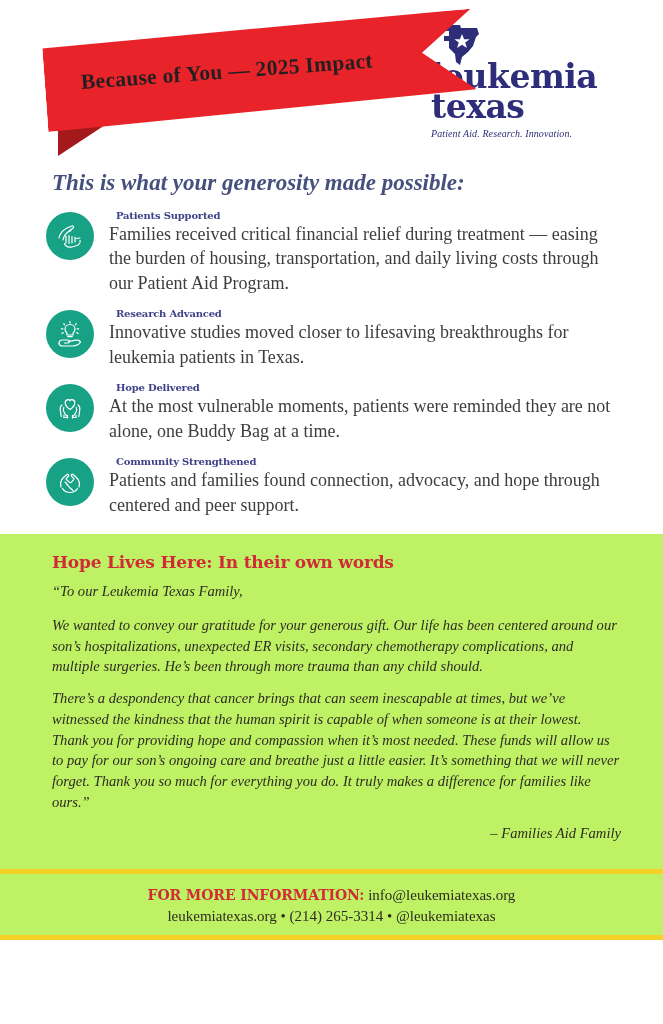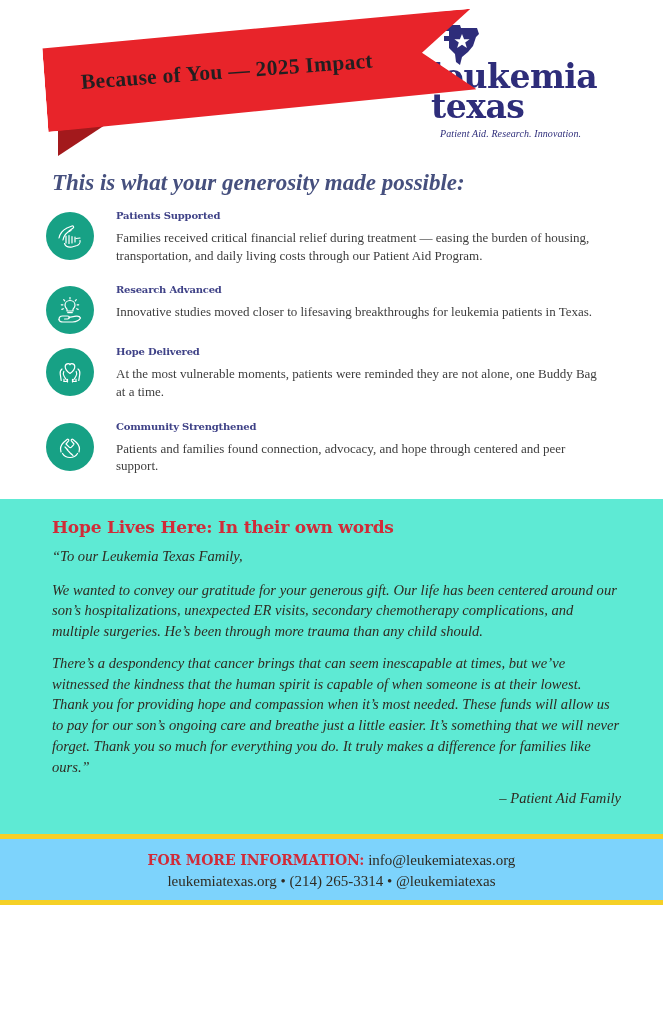--- a/index.html
+++ b/index.html
@@ -87,21 +87,21 @@
     font-family: "DejaVu Serif", serif;
     font-weight: bold;
     font-size: 33px;
     line-height: 0.92;
     color: #2e2d7a;
     letter-spacing: -0.5px;
   }
   .logo-word .line2 { display: block; }
   .logo-tag {
     margin-top: 5px;
-    margin-left: 9px;
+    margin-left: 0;
     font-family: "Liberation Serif", serif;
     font-style: italic;
     font-size: 10px;
     color: #2e2d7a;
     letter-spacing: 0.1px;
   }
 
   
   .impact {
     padding: 0 48px 0 46px;
@@ -135,29 +135,29 @@
   .impact-head {
     font-family: "DejaVu Serif", serif;
     font-weight: bold;
     font-size: 10px;
     color: #3f4287;
     margin: 0 0 1px 8px;
     letter-spacing: -0.2px;
   }
   .impact-desc {
     font-family: "Liberation Serif", serif;
-    font-size: 13px;
+    font-size: 18px;
     line-height: 1.36;
     color: #3d3d3d;
-    margin: 8px;
+    margin: 1px;
   }
 
   
   .testimonial {
-    background: #5eead4;
+    background: #bef264;
     margin-top: 16px;
     padding: 18px 42px 14px 52px;
   }
   .testimonial-title {
     font-family: "DejaVu Serif", serif;
     font-weight: bold;
     font-size: 17px;
     color: #d12b38;
     margin: 0 0 9px 0;
     letter-spacing: -0.2px;
@@ -182,21 +182,21 @@
 
   
   .rule-gold {
     height: 5px;
     background: #f5d026;
     width: 100%;
   }
   .footer {
     text-align: center;
     padding: 13px 0 10px 0;
-    background: #7dd3fc;
+    background: #bef264;
   }
   .footer-line1 {
     font-family: "Liberation Serif", serif;
     font-size: 15px;
     color: #2f2b22;
     margin-bottom: 4px;
   }
   .footer-label {
     font-family: "DejaVu Serif", serif;
     font-weight: bold;
@@ -306,21 +306,21 @@
     </div>
   </div>
 
 </div>
 
 <div class="testimonial">
   <h3 class="testimonial-title">Hope Lives Here: In their own words</h3>
   <p class="salutation">“To our Leukemia Texas Family,</p>
   <p>We wanted to convey our gratitude for your generous gift. Our life has been centered around our son’s hospitalizations, unexpected ER visits, secondary chemotherapy complications, and multiple surgeries. He’s been through more trauma than any child should.</p>
   <p>There’s a despondency that cancer brings that can seem inescapable at times, but we’ve witnessed the kindness that the human spirit is capable of when someone is at their lowest. Thank you for providing hope and compassion when it’s most needed. These funds will allow us to pay for our son’s ongoing care and breathe just a little easier. It’s something that we will never forget. Thank you so much for everything you do. It truly makes a difference for families like ours.”</p>
-  <p class="attribution">– Patient Aid Family</p>
+  <p class="attribution">– Families Aid Family</p>
 </div>
 
 <div class="rule-gold"></div>
 
 <div class="footer">
   <div class="footer-line1">
     <span class="footer-label">FOR MORE INFORMATION:</span>
     <span>info@leukemiatexas.org</span>
   </div>
   <div class="footer-line2">leukemiatexas.org • (214) 265-3314 • @leukemiatexas</div>

